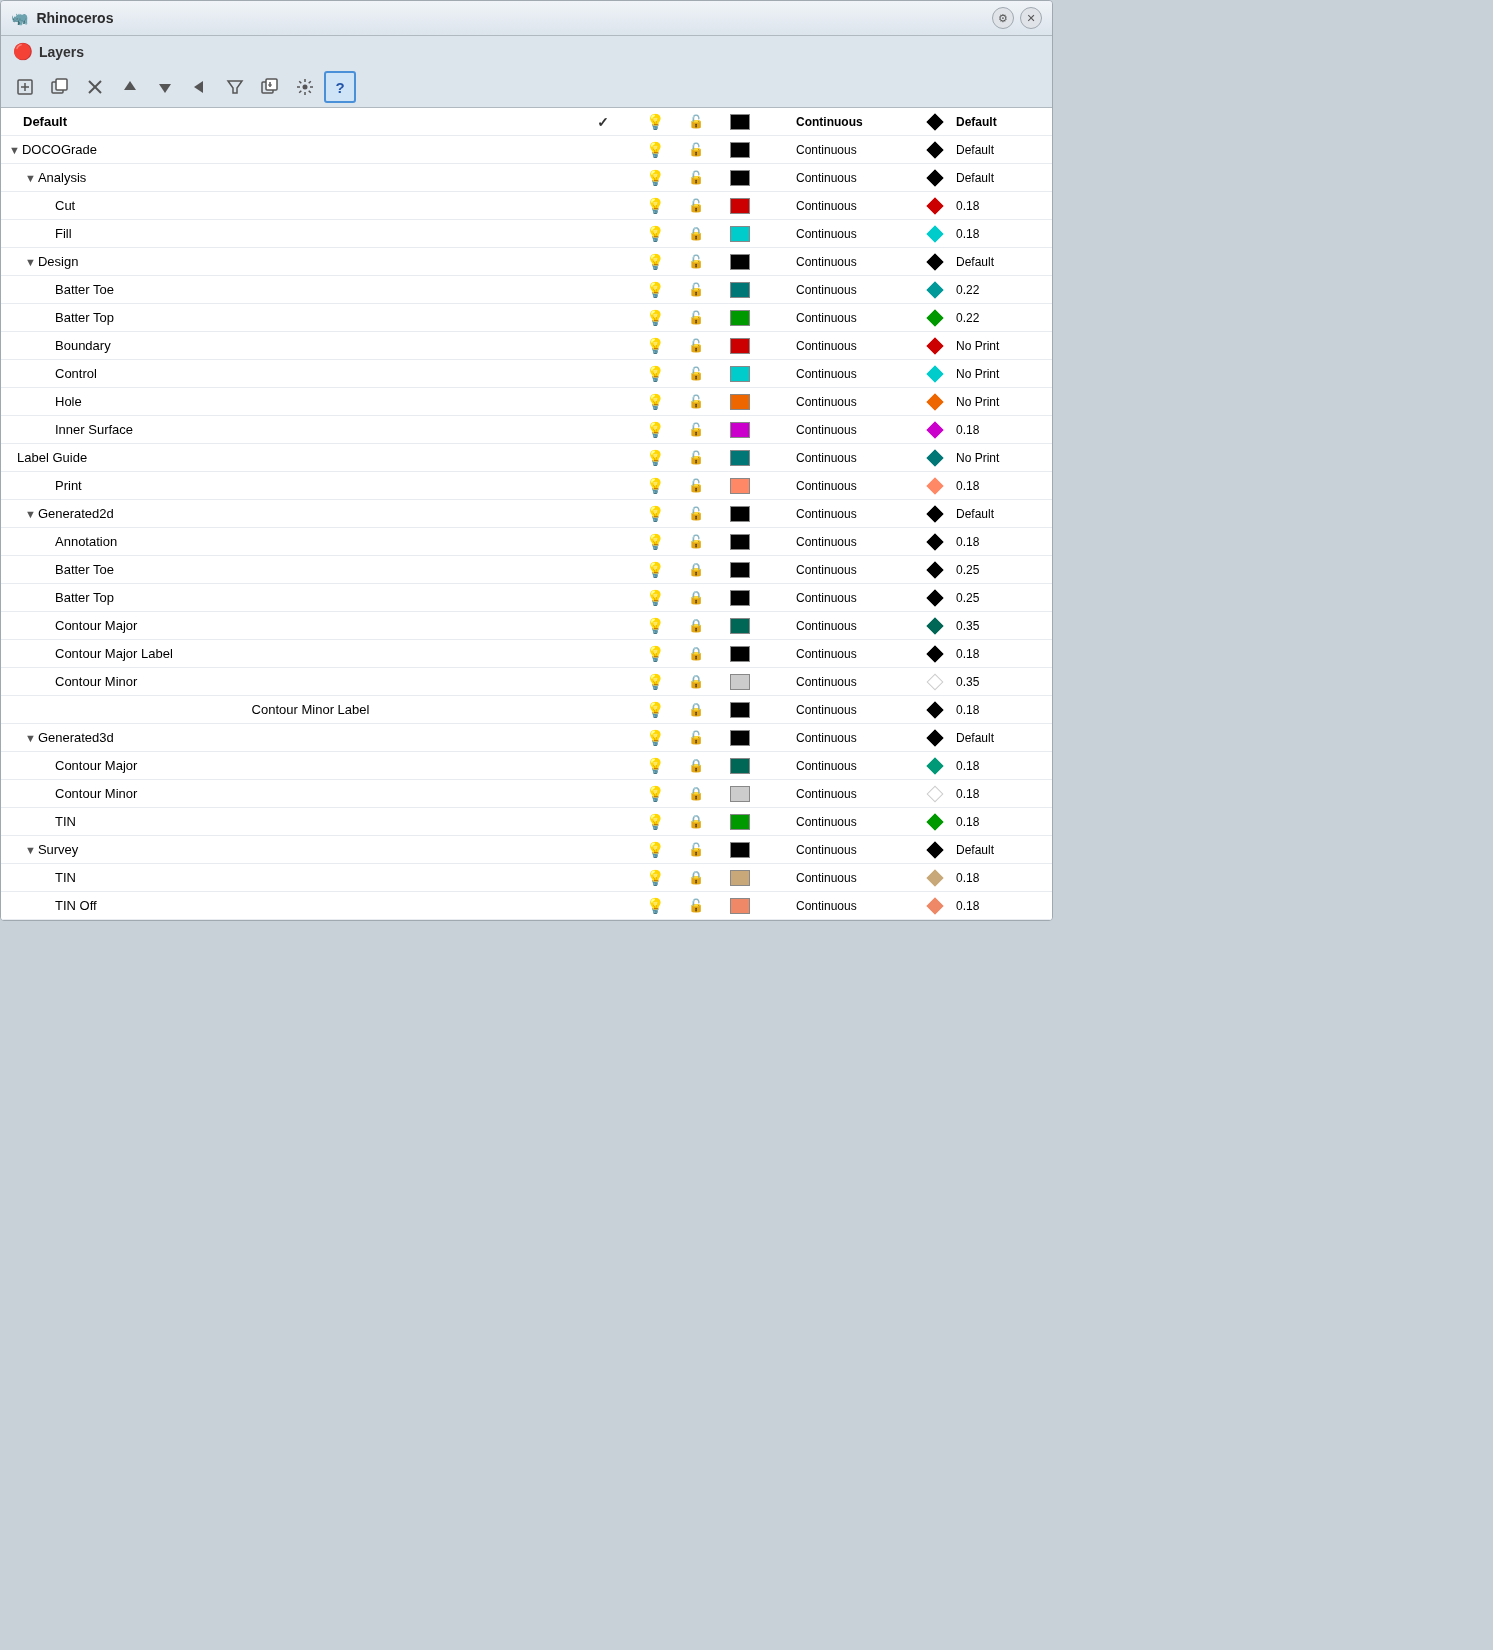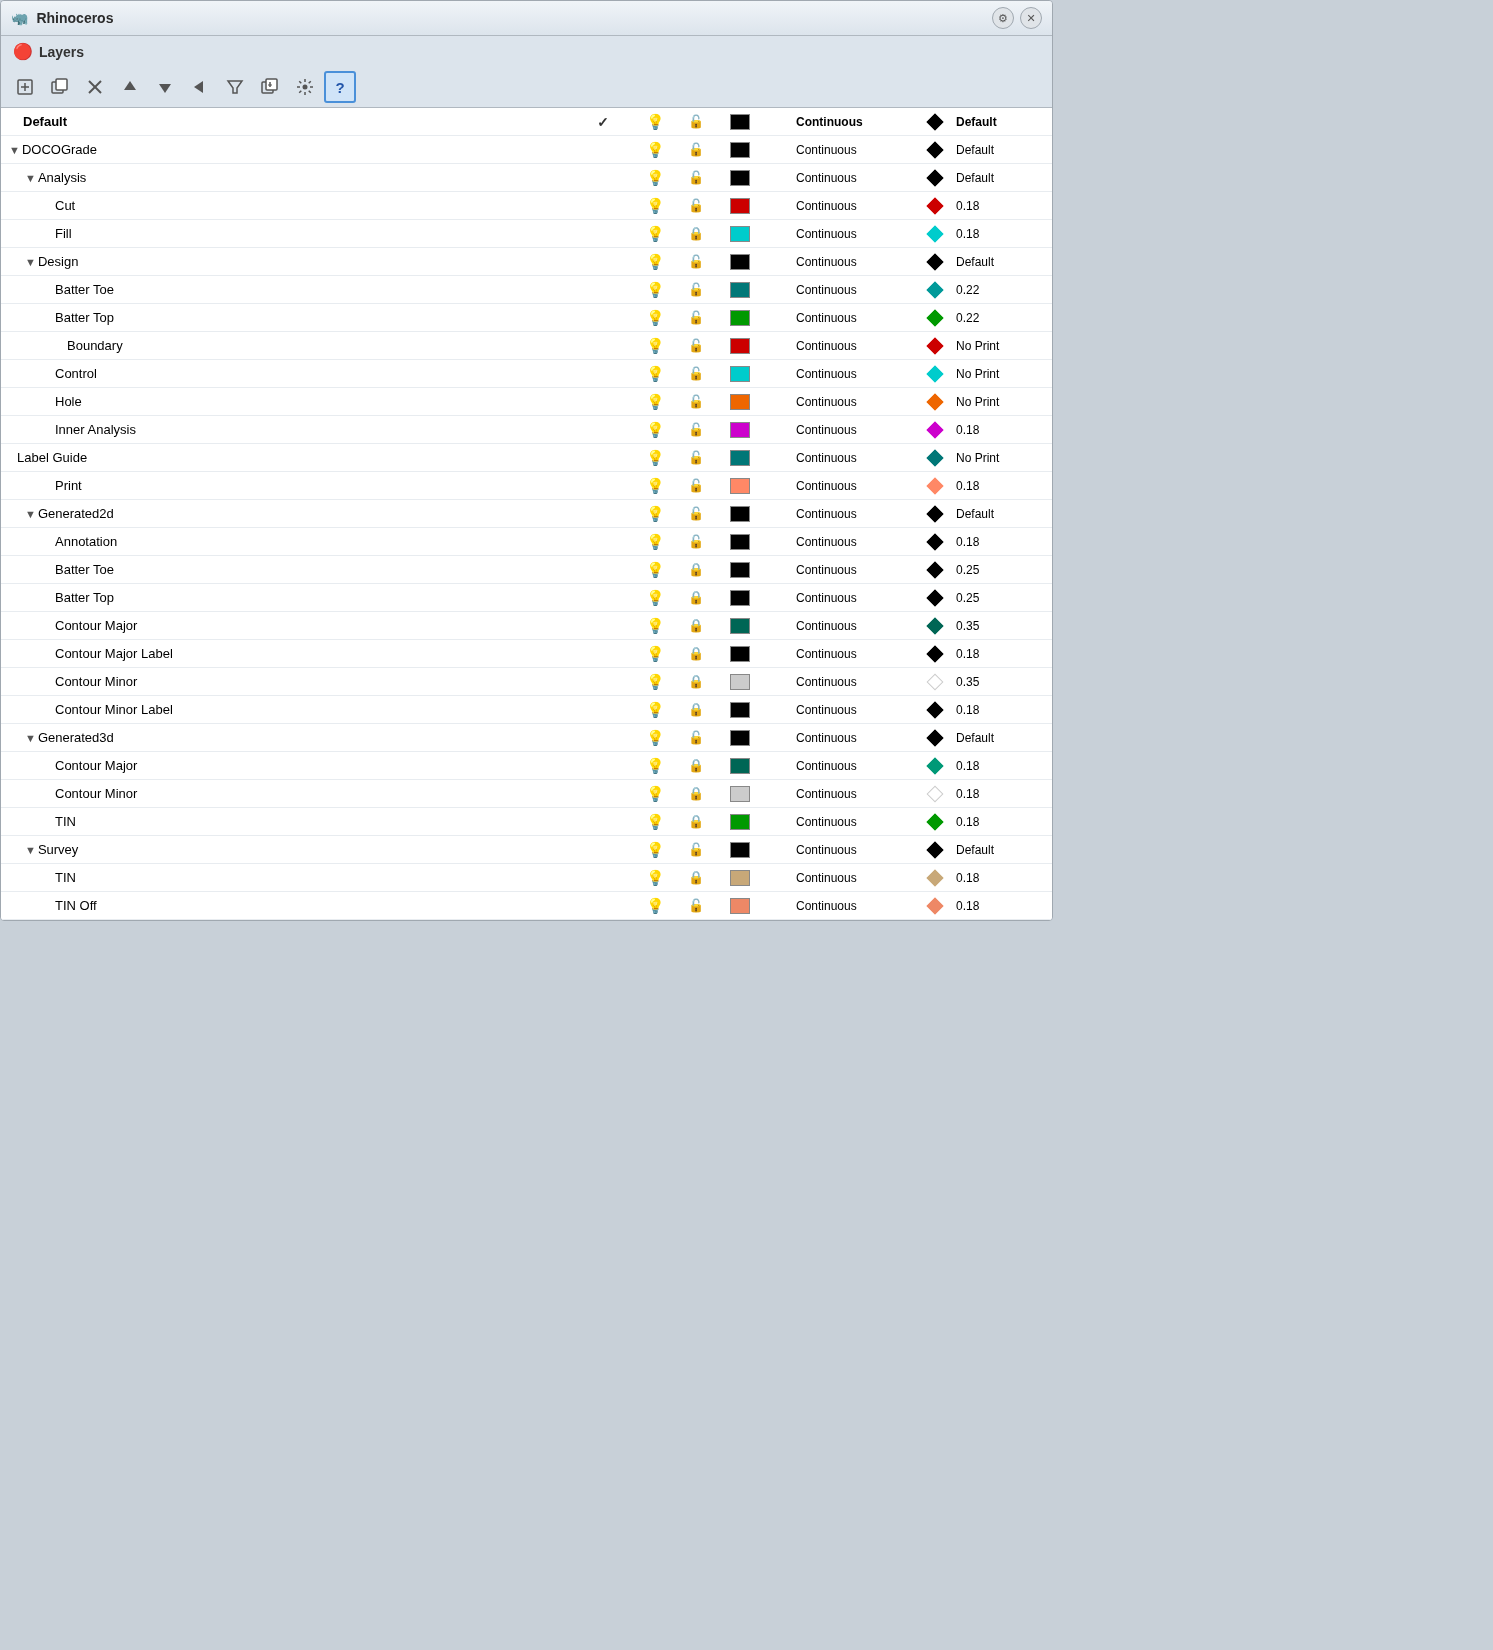--- a/index.html
+++ b/index.html
@@ -463,21 +463,21 @@
       <span style="font-size:12px;">Continuous</span>
     </div>
     <div class="cell">
             <span style="display:inline-block;width:12px;height:12px;transform:rotate(45deg);background:#009900;border:1.5px solid #009900;margin-right:4px;flex-shrink:0;"></span>
           </div>
     <div class="cell left">
       <span style="font-size:12px;">0.22</span>
     </div>
   </div>
         <div class="layer-row">
-    <div class="cell" style="justify-content:flex-start; padding-left:52px;">
+    <div class="cell" style="justify-content:flex-start; padding-left:40px;">
       <div class="row-name-inner">
         <span style="display:inline-block;width:14px;"></span>
         <span style="">Boundary</span>
       </div>
     </div>
     <div class="cell"></div>
     <div class="cell">
             <span style="font-size:15px; color:#ddbb00;">💡</span>
           </div>
     <div class="cell">
@@ -556,21 +556,21 @@
             <span style="display:inline-block;width:12px;height:12px;transform:rotate(45deg);background:#ee6600;border:1.5px solid #ee6600;margin-right:4px;flex-shrink:0;"></span>
           </div>
     <div class="cell left">
       <span style="font-size:12px;">No Print</span>
     </div>
   </div>
         <div class="layer-row">
     <div class="cell" style="justify-content:flex-start; padding-left:40px;">
       <div class="row-name-inner">
         <span style="display:inline-block;width:14px;"></span>
-        <span style="">Inner Analysis</span>
+        <span style="">Inner Surface</span>
       </div>
     </div>
     <div class="cell"></div>
     <div class="cell">
             <span style="font-size:15px; color:#ddbb00;">💡</span>
           </div>
     <div class="cell">
             <span style="font-size:13px; color:#888;">🔓</span>
           </div>
     <div class="cell">
@@ -853,21 +853,21 @@
       <span style="font-size:12px;">Continuous</span>
     </div>
     <div class="cell">
             <span style="display:inline-block;width:12px;height:12px;transform:rotate(45deg);background:transparent;border:1.5px solid #cccccc;margin-right:4px;flex-shrink:0;"></span>
           </div>
     <div class="cell left">
       <span style="font-size:12px;">0.35</span>
     </div>
   </div>
         <div class="layer-row">
-    <div class="cell" style="justify-content:flex-start; padding-left:40px;">
+    <div class="cell" style="justify-content:center; padding-left:40px;">
       <div class="row-name-inner">
         <span style="display:inline-block;width:14px;"></span>
         <span style="">Contour Minor Label</span>
       </div>
     </div>
     <div class="cell"></div>
     <div class="cell">
             <span style="font-size:15px; color:#ddbb00;">💡</span>
           </div>
     <div class="cell">

